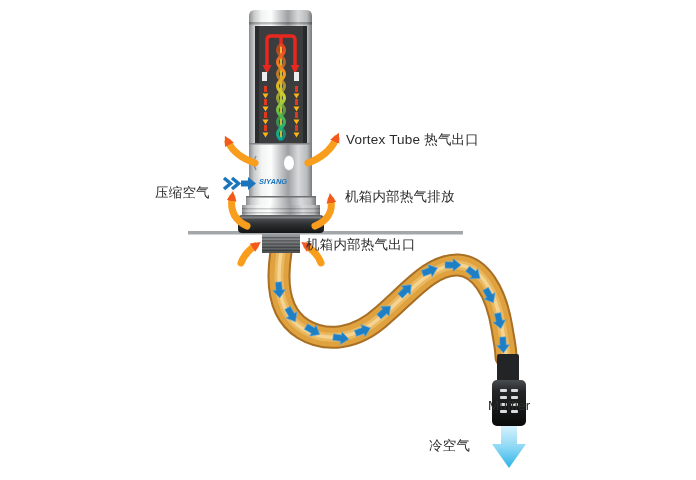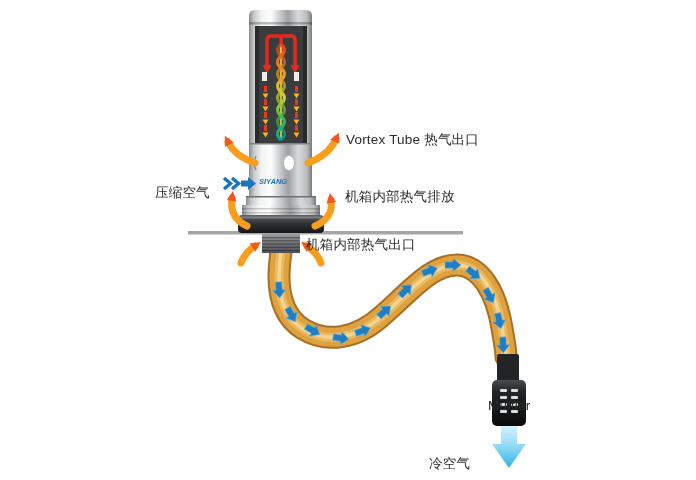--- a/index.html
+++ b/index.html
@@ -202,15 +202,15 @@
     <path d="M232,178 l6.5,5.5 l-6.5,5.5" fill="none" stroke="#1B75BC" stroke-width="3.5"></path>
     <polygon points="241,180.5 248,180.5 248,177 256,183.5 248,190 248,186.5 241,186.5" fill="#1B75BC"></polygon>
   </g>
 </svg>
 
 <div class="lbl" style="left:346px;top:132px;">Vortex Tube 热气出口</div>
 <div class="lbl" style="left:155px;top:177px;margin-top:8px;">压缩空气</div>
 <div class="lbl" style="left:306px;top:237px;">机箱内部热气出口</div>
 <div class="lbl" style="left:345px;top:189px;">机箱内部热气排放</div>
 <div class="lbl" style="left:450px;top:398px;margin-left:38px;">Muffler</div>
-<div class="lbl" style="left:429px;top:438px;margin-top:18px;">冷空气</div>
+<div class="lbl" style="left:429px;top:438px;">冷空气</div>
 
 </div>
 
 </body></html>

